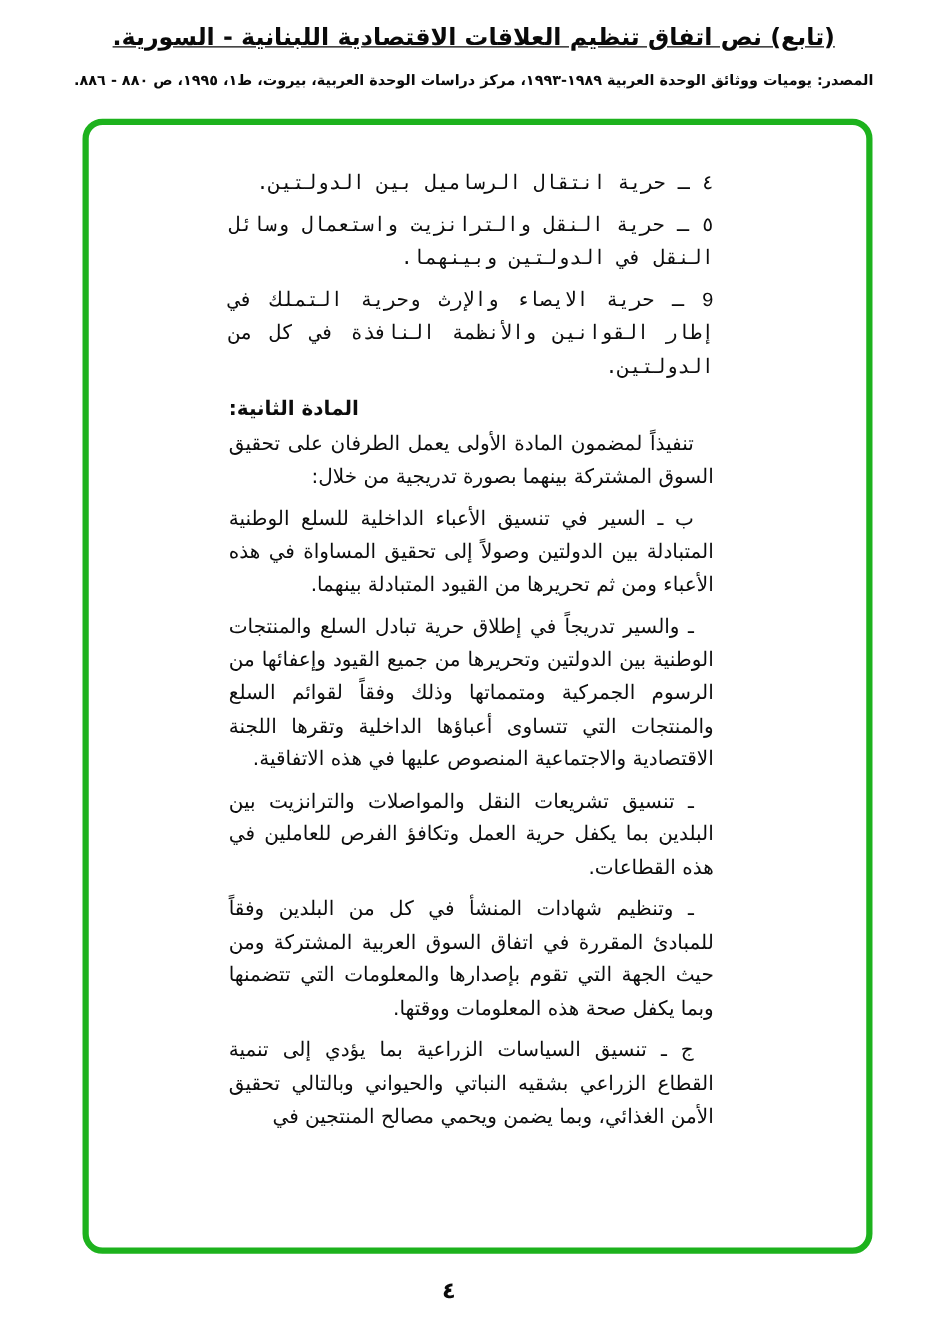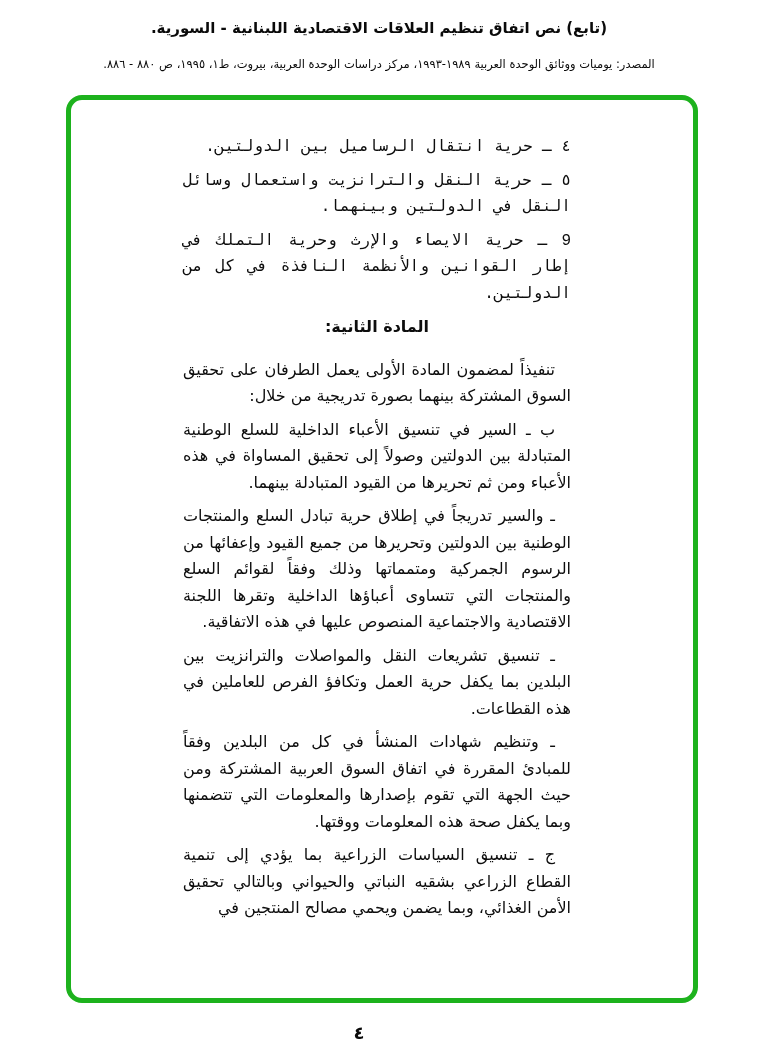--- a/index.html
+++ b/index.html
@@ -16,32 +16,33 @@
     overflow: hidden;
   }
   .header-title {
     position: absolute;
     top: 19px;
     left: 0;
     right: 0;
     text-align: center;
     direction: rtl;
     font-weight: bold;
-    font-size: 15px;
+    font-size: 19px;
     letter-spacing: 0px;
     color: #0a0a0a;
+    text-decoration: underline;
   }
   .header-source {
     position: absolute;
     top: 57px;
     left: 0;
     right: 0;
     text-align: center;
     direction: rtl;
-    font-weight: normal;
+    font-weight: bold;
     font-size: 11.5px;
     color: #0a0a0a;
   }
   .doc-frame {
     position: absolute;
     left: 66px;
     top: 95px;
     width: 632px;
     height: 908px;
     box-sizing: border-box;
@@ -63,24 +64,24 @@
   }
   .para {
     margin: 0 0 7px 0;
     text-indent: 16px;
   }
   .para.no-indent {
     text-indent: 0;
     font-family: Liberation Mono, monospace;
   }
   .heading {
-    margin: 3px 0 16px 0;
+    margin: 3px 0 1px 0;
     font-weight: bold;
     text-indent: 0;
-    text-align: center;
+    text-align: left;
   }
   .page-number {
     position: absolute;
     top: 1022px;
     left: 0;
     right: 40px;
     text-align: center;
     font-weight: bold;
     font-size: 18px;
     color: #0a0a0a;

